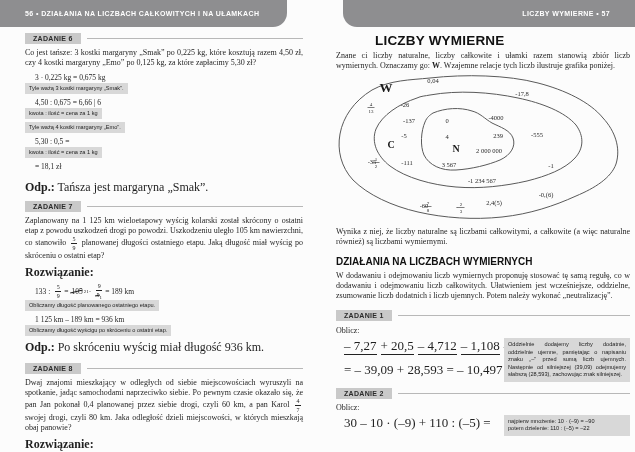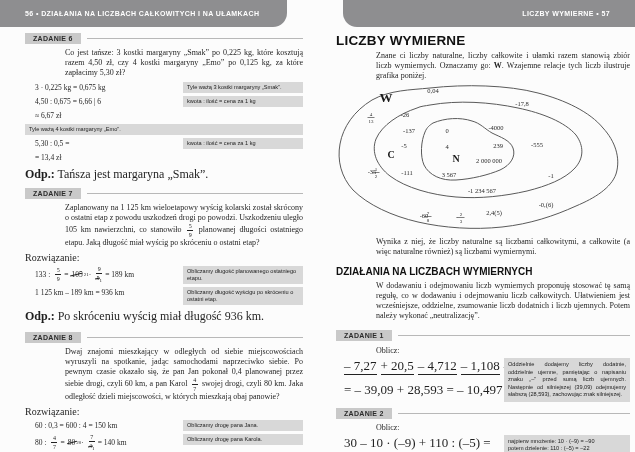--- a/index.html
+++ b/index.html
@@ -26,26 +26,26 @@
   #pR .content{left:14px;width:294px;}
 
   
   .zrow{display:flex;align-items:center;}
   .zlabel{
     background:#c9c9c9;color:#2b2b2b;font-family:"Liberation Sans", sans-serif;
     font-weight:bold;font-size:7px;letter-spacing:.3px;padding:2px 8px;white-space:nowrap;
   }
   .zrow .rule{flex:1;height:0;border-top:1px solid #b8b8b8;margin-left:6px;}
 
-  .body{font-size:8px;line-height:10px;text-align:justify;margin-top:4px;margin-left:40px;}
-  .rozw{font-weight:normal;font-size:10px;margin-top:4px;}
+  .body{font-size:8px;line-height:10px;text-align:justify;margin-top:4px;}
+  .rozw{font-weight:bold;font-size:12px;margin-top:4px;}
   .odp{margin-top:4px;font-size:12px;}
 
   
-  .mathrow{display:flex;align-items:flex-start;margin-top:3px;}
+  .mathrow{display:flex;align-items:flex-start;margin-top:3px;flex-direction:column;}
   .mexp{width:158px;min-height:11px;font-size:7.5px;padding-left:10px;box-sizing:border-box;
         display:flex;align-items:center;flex-wrap:nowrap;white-space:nowrap;}
   .mexp > span{margin-right:3px;}
   .note{flex:1;background:#d8d8d8;color:#222;font-family:"Liberation Sans", sans-serif;
         font-size:5.6px;line-height:7px;padding:2px 4px;}
   .note.empty{background:none;}
 
   
   .fr{display:inline-flex;flex-direction:column;align-items:center;font-size:6px;line-height:1;
       margin:0 2px;vertical-align:middle;}
@@ -54,21 +54,21 @@
 
   
   .cx{position:relative;display:inline-block;}
   .cx::after{content:"";position:absolute;left:-1px;right:-1px;top:46%;
              border-top:.8px solid #222;transform:rotate(-14deg);}
   sup.sm{font-size:5px;margin-left:-2px;}
   sub.sm{font-size:5px;}
 
   
   .title{font-family:"Liberation Sans", sans-serif;font-weight:bold;font-size:13.5px;
-         color:#111;margin-top:6px;letter-spacing:.2px;}
+         color:#111;margin-top:6px;letter-spacing:.2px;margin-left:39px;}
   .h2{font-family:"Liberation Sans", sans-serif;font-weight:bold;font-size:10px;
       color:#111;margin-top:9px;}
   #setsvg{display:block;margin:2px 0 0 -6px;}
   #setsvg text{font-family:"Liberation Serif", serif;}
   .blob{fill:none;stroke:#5a5a5a;stroke-width:1;stroke-linejoin:round;}
   .num{font-size:6.5px;fill:#2a2a2a;text-anchor:middle;}
   .fnum{font-size:5px;fill:#2a2a2a;text-anchor:middle;}
   .setlbl{font-size:10px;font-weight:bold;fill:#1a1a1a;text-anchor:middle;}
   .wbig{font-size:13px;}
   .fline{stroke:#2a2a2a;stroke-width:.6;}
@@ -99,32 +99,28 @@
 
     <div class="mathrow" style="margin-top:4px;">
       <div class="mexp">3 · 0,225 kg = 0,675 kg</div>
       <div class="note">Tyle ważą 3 kostki margaryny „Smak”.</div>
     </div>
     <div class="mathrow">
       <div class="mexp">4,50 : 0,675 = 6,66 | 6</div>
       <div class="note">kwota : ilość = cena za 1 kg</div>
     </div>
     <div class="mathrow">
-      <div class="mexp">≈ 6,67 zł</div>
-      <div class="note empty"></div>
-    </div>
-    <div class="mathrow">
       <div class="note">Tyle ważą 4 kostki margaryny „Emo”.</div>
     </div>
     <div class="mathrow">
       <div class="mexp">5,30 : 0,5 =</div>
       <div class="note">kwota : ilość = cena za 1 kg</div>
     </div>
     <div class="mathrow">
-      <div class="mexp">= 13,4 zł</div>
+      <div class="mexp">= 18,1 zł</div>
       <div class="note empty"></div>
     </div>
     <div class="odp">
       <b>Odp.:</b>
       <span>Tańsza jest margaryna „Smak”.</span>
     </div>
 
     <div class="zrow mt6">
       <span class="zlabel">ZADANIE 7</span>
       <span class="rule"></span>

